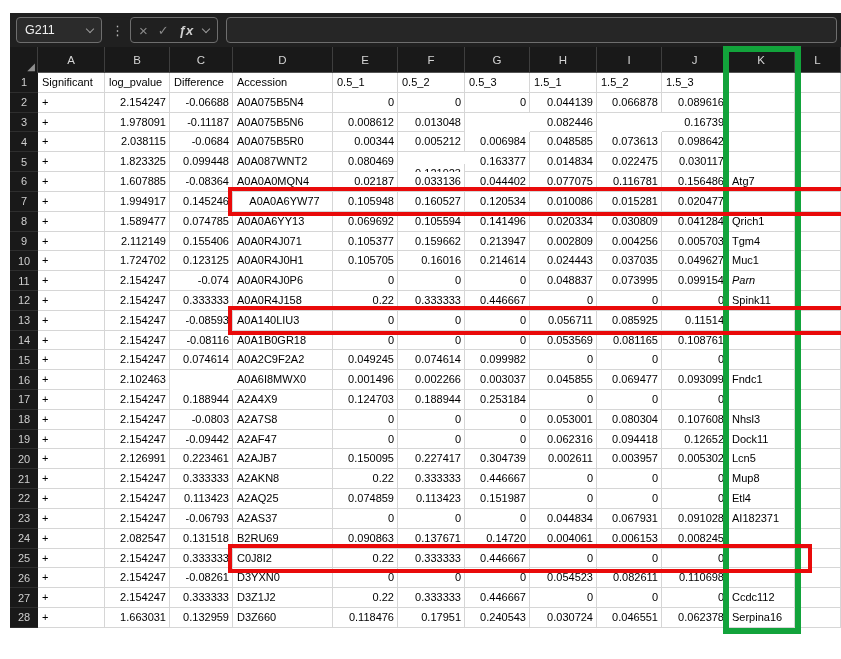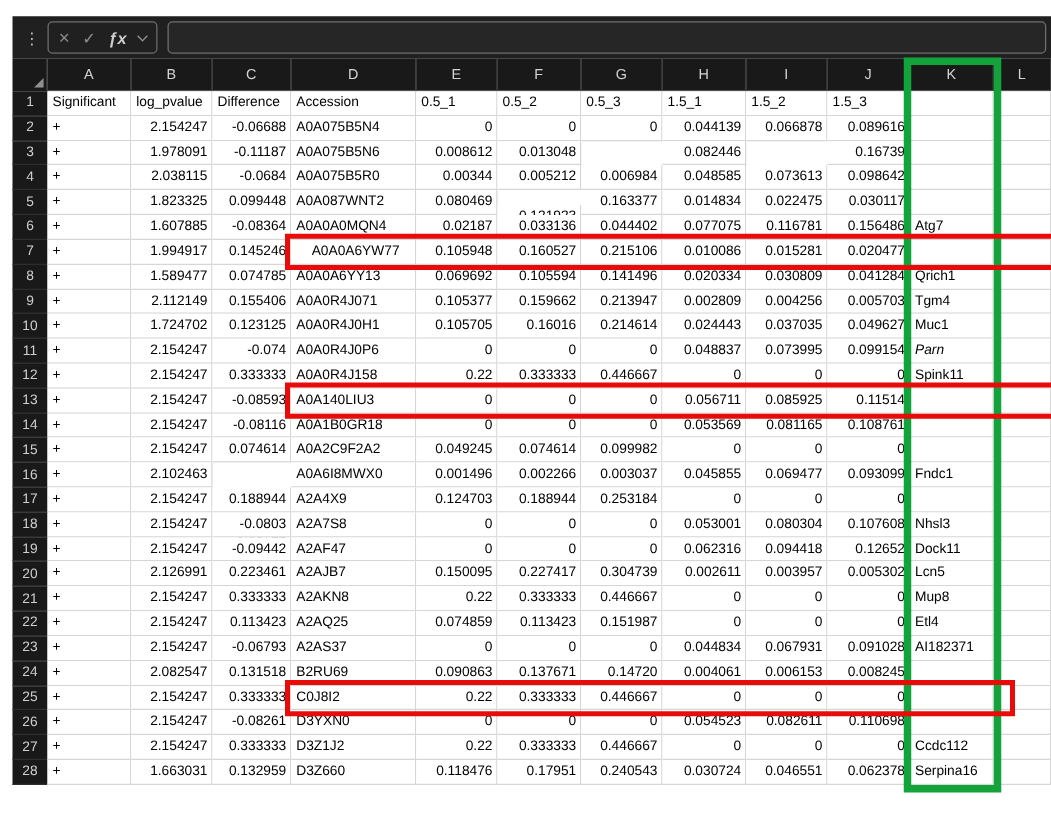--- a/index.html
+++ b/index.html
@@ -54,20 +54,24 @@
   .red-box.r7  { left:228px; top:187px; width:625px; height:29px; }
   .red-box.r13 { left:228px; top:306px; width:625px; height:29px; }
   .red-box.r25 { left:228px; top:544px; width:584px; height:29px; }
 </style>
 </head>
 <body>
 
 <div class="page">
 
   <div class="toolbar">
+    <div class="namebox">
+      <span>G211</span>
+      <span class="chev"></span>
+    </div>
     <div class="dots">⋮</div>
     <div class="fxgroup">
       <span class="tbtn x">×</span>
       <span class="tbtn ck">✓</span>
       <span class="tbtn fx">ƒx</span>
       <span class="chev"></span>
     </div>
     <div class="fbar"></div>
   </div>
 
@@ -181,21 +185,21 @@
         <div class="cell al-l" style="width: 46px;"></div>
       </div>
       <div class="row">
         <div class="rnum">7</div>
         <div class="cell al-l" style="width: 67px;">+</div>
         <div class="cell al-r" style="width: 65px;">1.994917</div>
         <div class="cell al-r" style="width: 63px;">0.145246</div>
         <div class="cell al-l" style="width: 100px; text-align: center;">A0A0A6YW77</div>
         <div class="cell al-r" style="width: 65px;">0.105948</div>
         <div class="cell al-r" style="width: 67px;">0.160527</div>
-        <div class="cell al-r" style="width: 65px;">0.215106</div>
+        <div class="cell al-r" style="width: 65px;">0.120534</div>
         <div class="cell al-r" style="width: 67px;">0.010086</div>
         <div class="cell al-r" style="width: 65px;">0.015281</div>
         <div class="cell al-r" style="width: 66px;">0.020477</div>
         <div class="cell al-l" style="width: 67px;"></div>
         <div class="cell al-l" style="width: 46px;"></div>
       </div>
       <div class="row">
         <div class="rnum">8</div>
         <div class="cell al-l" style="width: 67px;">+</div>
         <div class="cell al-r" style="width: 65px;">1.589477</div>

